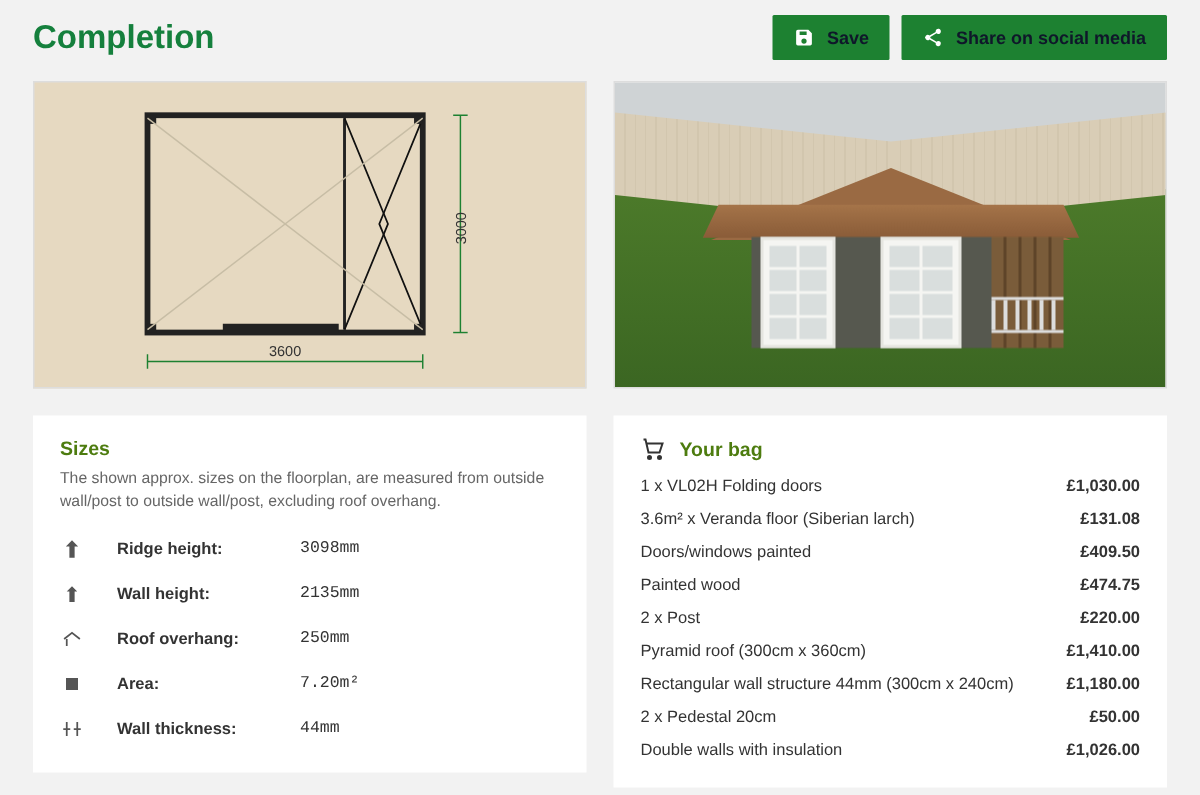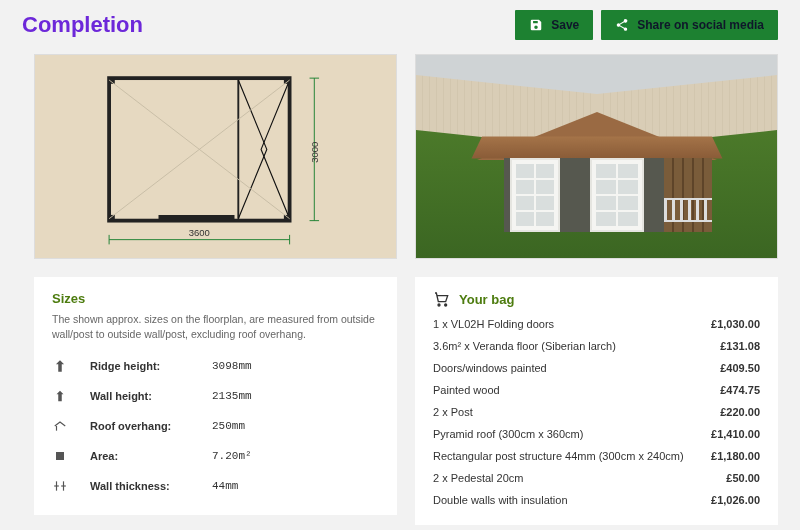--- a/index.html
+++ b/index.html
@@ -12,21 +12,21 @@
     height: 530px;
     overflow: hidden;
   }
   .header {
     display: flex;
     align-items: center;
     justify-content: space-between;
     padding: 10px 22px 14px 22px;
   }
   .title {
-    color: #6d28d9;
+    color: #15803d;
     font-size: 22px;
     font-weight: bold;
   }
   .header-buttons { display: flex; gap: 8px; }
   .btn {
     background: #1d8131;
     color: #0f172a;
     border: none;
     padding: 8px 14px;
     font-size: 12px;
@@ -35,21 +35,20 @@
     align-items: center;
     gap: 8px;
     cursor: pointer;
     border-radius: 1px;
   }
   .btn svg { width: 14px; height: 14px; fill: #fff; }
   .row {
     display: flex;
     gap: 18px;
     padding: 0 22px;
-    margin-left: 12px;
   }
   .panel-left, .panel-right { flex: 1; }
   .floorplan-frame {
     background: #e6d9c1;
     height: 205px;
     position: relative;
     border: 1px solid #ddd;
   }
   .floorplan-svg { width: 100%; height: 100%; }
   .render-frame {
@@ -322,21 +321,21 @@
         </div>
       <div class="bag-row">
           <span class="name">2 x Post</span>
           <span class="price">£220.00</span>
         </div>
       <div class="bag-row">
           <span class="name">Pyramid roof (300cm x 360cm)</span>
           <span class="price">£1,410.00</span>
         </div>
       <div class="bag-row">
-          <span class="name">Rectangular post structure 44mm (300cm x 240cm)</span>
+          <span class="name">Rectangular wall structure 44mm (300cm x 240cm)</span>
           <span class="price">£1,180.00</span>
         </div>
       <div class="bag-row">
           <span class="name">2 x Pedestal 20cm</span>
           <span class="price">£50.00</span>
         </div>
       <div class="bag-row">
           <span class="name">Double walls with insulation</span>
           <span class="price">£1,026.00</span>
         </div>

